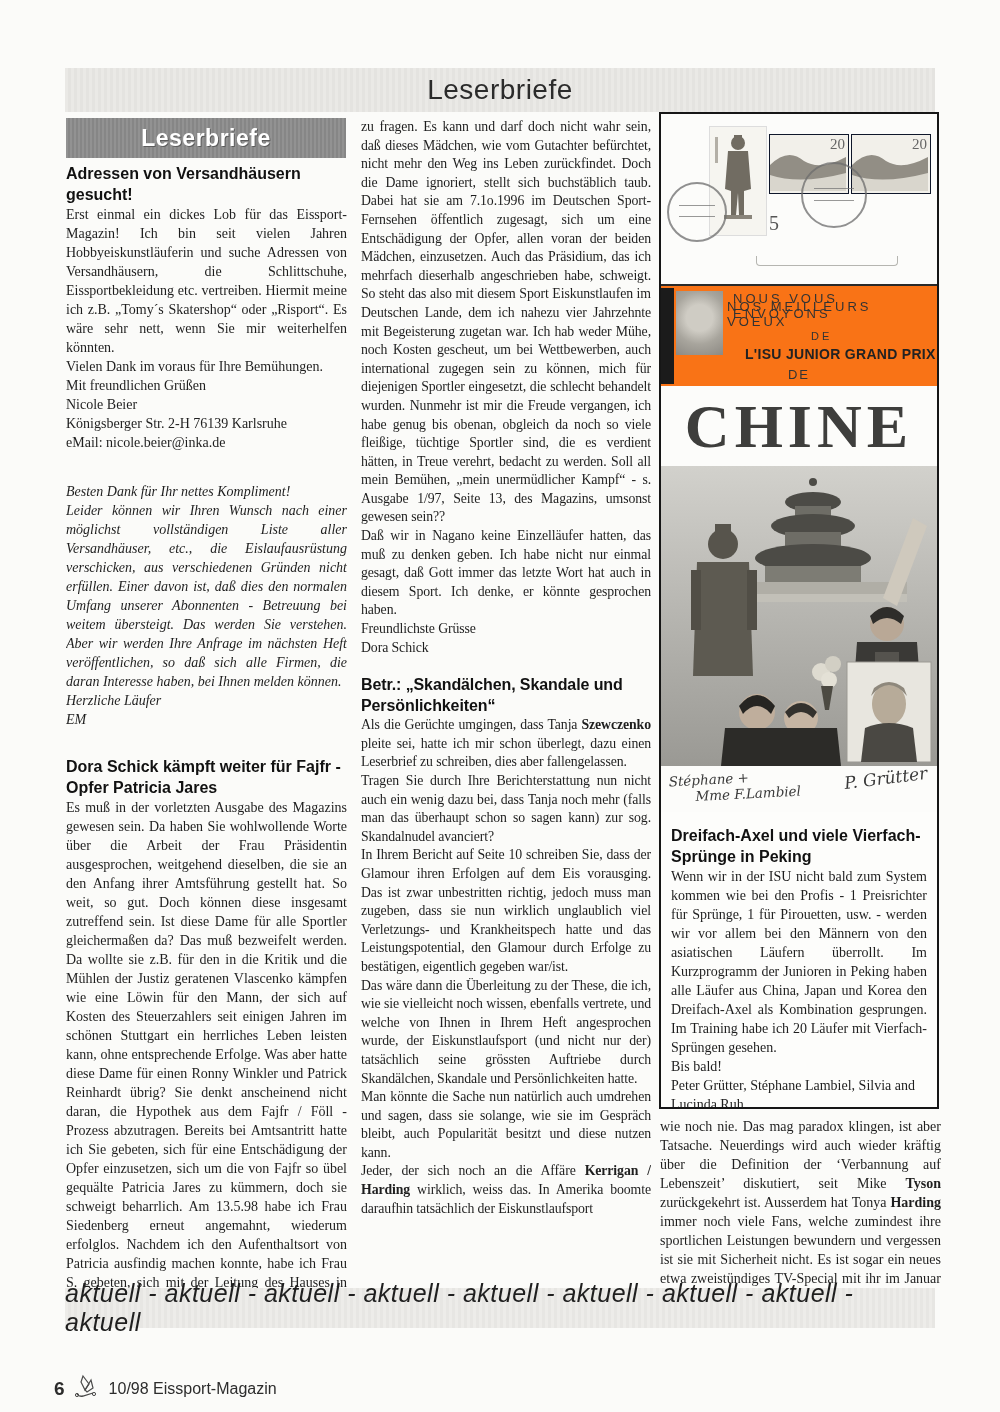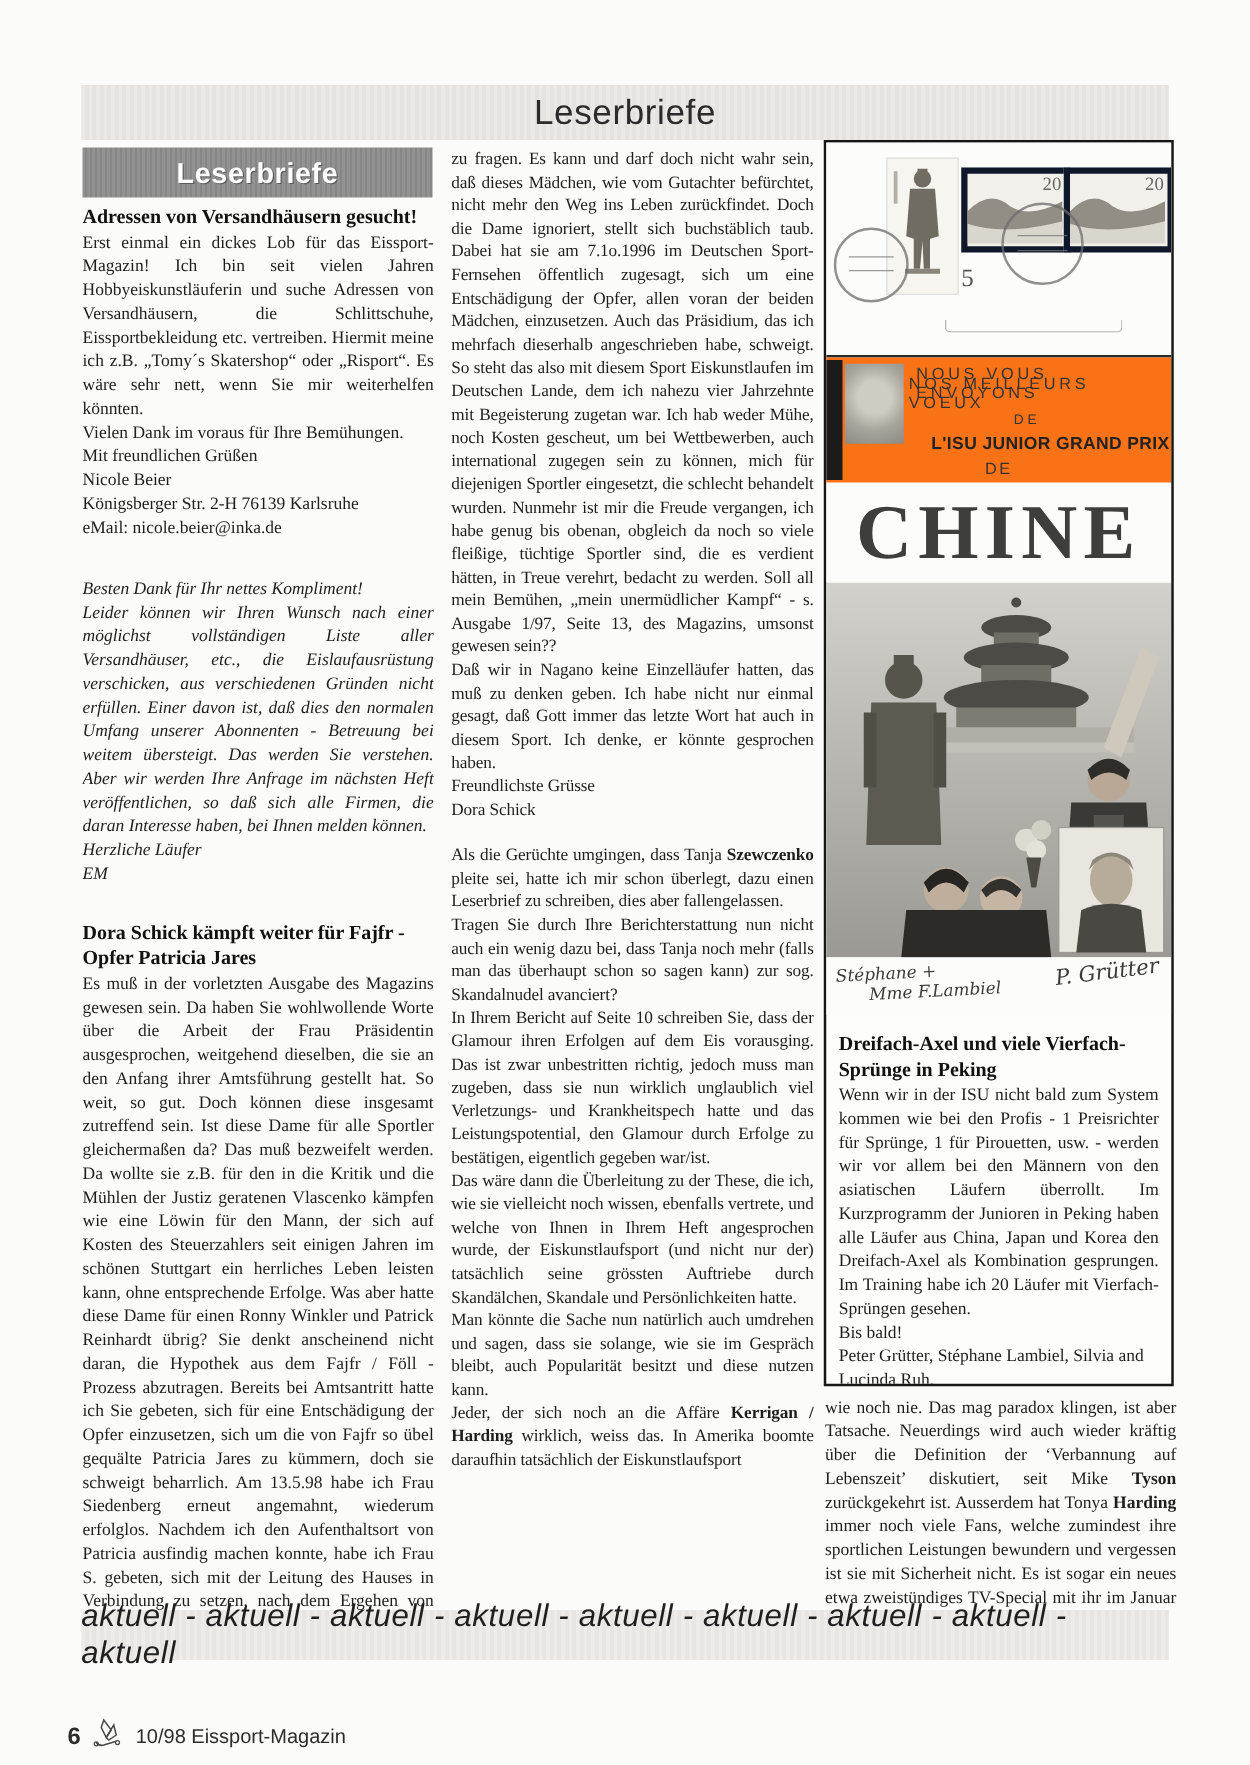--- a/index.html
+++ b/index.html
@@ -14,34 +14,34 @@
            background:repeating-linear-gradient(90deg,#929292 0 2px,#868686 2px 4px);
            display:flex;align-items:center;justify-content:center;}
   .graybox span{font-family:"Liberation Sans",sans-serif;font-weight:bold;font-size:23px;color:#fff;
                 text-shadow:1px 1px 0 #5c5c5c;letter-spacing:.5px;}
   
   .col{position:absolute;text-align:justify;}
   .col p{margin:0;}
   .col-left{left:66px;top:164px;width:281px;height:1146px;font-size:14px;line-height:19px;overflow:hidden;}
   .col-mid{left:361px;top:118px;width:290px;height:1195px;font-size:13.8px;line-height:18.6px;
            letter-spacing:-0.1px;overflow:hidden;}
-  h3.lh{font-family:Liberation Serif, serif;font-weight:bold;font-size:16px;line-height:20.5px;
+  h3.lh{font-family:Liberation Sans, sans-serif;font-weight:bold;font-size:16px;line-height:20.5px;
         color:#111;margin:0;text-align:left;}
   .plain{text-align:left;}
   .ital{font-style:italic;}
   .em-line{text-align:left;font-style:italic;margin-top:10px;}
   .gap28{height:28px;} .gap30{height:30px;} .gap18{height:18px;}
   
   .photo-box{position:absolute;left:659px;top:112px;width:280px;height:997px;border:2px solid #161616;
              background:#fdfdfb;box-sizing:border-box;overflow:hidden;}
   .postcard{position:relative;height:170px;border-bottom:2px solid #2a2a2a;background:#fcfcfa;}
   .stamp-warrior{position:absolute;left:48px;top:12px;width:56px;height:108px;background:#f6f5f0;
                  border:1px solid #ddd;}
   .stamp-val-small{position:absolute;left:108px;top:98px;font-size:20px;color:#555;font-family:"Liberation Serif",serif;}
-  .stamp-wide{position:absolute;top:20px;width:78px;height:58px;background:#f2f0ea;border:5px solid #0f172a;}
+  .stamp-wide{position:absolute;top:20px;width:78px;height:58px;background:#f2f0ea;border:1px solid #0f172a;}
   .stamp-wide .val{position:absolute;right:3px;top:1px;font-size:15px;color:#666;}
   .postmark{position:absolute;border:2px solid #6d6d6d;border-radius:50%;opacity:.75;}
   .postmark i{position:absolute;left:18%;width:64%;height:0;border-top:1.5px solid #777;}
   .bracket{position:absolute;left:95px;top:142px;width:140px;height:9px;border:1px solid #b5b5b0;border-top:none;
            border-radius:0 0 4px 4px;}
   .greeting{position:relative;height:100px;background:#f97316;}
   .film-edge{position:absolute;left:0;top:2px;width:13px;height:96px;background:#1b1b1b;}
   .boy-photo{position:absolute;left:15px;top:5px;width:47px;height:64px;
              background:radial-gradient(circle at 50% 42%,#cfccc4 0 30%,#a8a59d 60%,#8c8983);}
   .hand{position:absolute;font-family:"Liberation Sans",sans-serif;color:#333;letter-spacing:3px;font-size:13px;}
@@ -101,20 +101,21 @@
     <h3 class="lh">Dora Schick kämpft weiter für Fajfr - Opfer Patricia Jares</h3>
     <p>Es muß in der vorletzten Ausgabe des Magazins gewesen sein. Da haben Sie wohlwollende Worte über die Arbeit der Frau Präsidentin ausgesprochen, weitgehend dieselben, die sie an den Anfang ihrer Amtsführung gestellt hat. So weit, so gut. Doch können diese insgesamt zutreffend sein. Ist diese Dame für alle Sportler gleichermaßen da? Das muß bezweifelt werden. Da wollte sie z.B. für den in die Kritik und die Mühlen der Justiz geratenen Vlascenko kämpfen wie eine Löwin für den Mann, der sich auf Kosten des Steuerzahlers seit einigen Jahren im schönen Stuttgart ein herrliches Leben leisten kann, ohne entsprechende Erfolge. Was aber hatte diese Dame für einen Ronny Winkler und Patrick Reinhardt übrig? Sie denkt anscheinend nicht daran, die Hypothek aus dem Fajfr / Föll - Prozess abzutragen. Bereits bei Amtsantritt hatte ich Sie gebeten, sich für eine Entschädigung der Opfer einzusetzen, sich um die von Fajfr so übel gequälte Patricia Jares zu kümmern, doch sie schweigt beharrlich. Am 13.5.98 habe ich Frau Siedenberg erneut angemahnt, wiederum erfolglos. Nachdem ich den Aufenthaltsort von Patricia ausfindig machen konnte, habe ich Frau S. gebeten, sich mit der Leitung des Hauses in Verbindung zu setzen, nach dem Ergehen von Patricia</p>
   </div>
 
   <div class="col col-mid">
     <p>zu fragen. Es kann und darf doch nicht wahr sein, daß dieses Mädchen, wie vom Gutachter befürchtet, nicht mehr den Weg ins Leben zurückfindet. Doch die Dame ignoriert, stellt sich buchstäblich taub. Dabei hat sie am 7.1o.1996 im Deutschen Sport-Fernsehen öffentlich zugesagt, sich um eine Entschädigung der Opfer, allen voran der beiden Mädchen, einzusetzen. Auch das Präsidium, das ich mehrfach dieserhalb angeschrieben habe, schweigt. So steht das also mit diesem Sport Eiskunstlaufen im Deutschen Lande, dem ich nahezu vier Jahrzehnte mit Begeisterung zugetan war. Ich hab weder Mühe, noch Kosten gescheut, um bei Wettbewerben, auch international zugegen sein zu können, mich für diejenigen Sportler eingesetzt, die schlecht behandelt wurden. Nunmehr ist mir die Freude vergangen, ich habe genug bis obenan, obgleich da noch so viele fleißige, tüchtige Sportler sind, die es verdient hätten, in Treue verehrt, bedacht zu werden. Soll all mein Bemühen, „mein unermüdlicher Kampf“ - s. Ausgabe 1/97, Seite 13, des Magazins, umsonst gewesen sein??</p>
     <p>Daß wir in Nagano keine Einzelläufer hatten, das muß zu denken geben. Ich habe nicht nur einmal gesagt, daß Gott immer das letzte Wort hat auch in diesem Sport. Ich denke, er könnte gesprochen haben.</p>
     <p class="plain">Freundlichste Grüsse</p>
     <p class="plain">Dora Schick</p>
     <div class="gap18"></div>
+    <h3 class="lh">Betr.: „Skandälchen, Skandale und Persönlichkeiten“</h3>
     <p><span>Als die Gerüchte umgingen, dass Tanja </span><b>Szewczenko</b><span> pleite sei, hatte ich mir schon überlegt, dazu einen Leserbrief zu schreiben, dies aber fallengelassen.</span></p>
     <p>Tragen Sie durch Ihre Berichterstattung nun nicht auch ein wenig dazu bei, dass Tanja noch mehr (falls man das überhaupt schon so sagen kann) zur sog. Skandalnudel avanciert?</p>
     <p>In Ihrem Bericht auf Seite 10 schreiben Sie, dass der Glamour ihren Erfolgen auf dem Eis vorausging. Das ist zwar unbestritten richtig, jedoch muss man zugeben, dass sie nun wirklich unglaublich viel Verletzungs- und Krankheitspech hatte und das Leistungspotential, den Glamour durch Erfolge zu bestätigen, eigentlich gegeben war/ist.</p>
     <p>Das wäre dann die Überleitung zu der These, die ich, wie sie vielleicht noch wissen, ebenfalls vertrete, und welche von Ihnen in Ihrem Heft angesprochen wurde, der Eiskunstlaufsport (und nicht nur der) tatsächlich seine grössten Auftriebe durch Skandälchen, Skandale und Persönlichkeiten hatte.</p>
     <p>Man könnte die Sache nun natürlich auch umdrehen und sagen, dass sie solange, wie sie im Gespräch bleibt, auch Popularität besitzt und diese nutzen kann.</p>
     <p><span>Jeder, der sich noch an die Affäre </span><b>Kerrigan / Harding</b><span> wirklich, weiss das. In Amerika boomte daraufhin tatsächlich der Eiskunstlaufsport</span></p>
   </div>
 
   <div class="photo-box">
 

